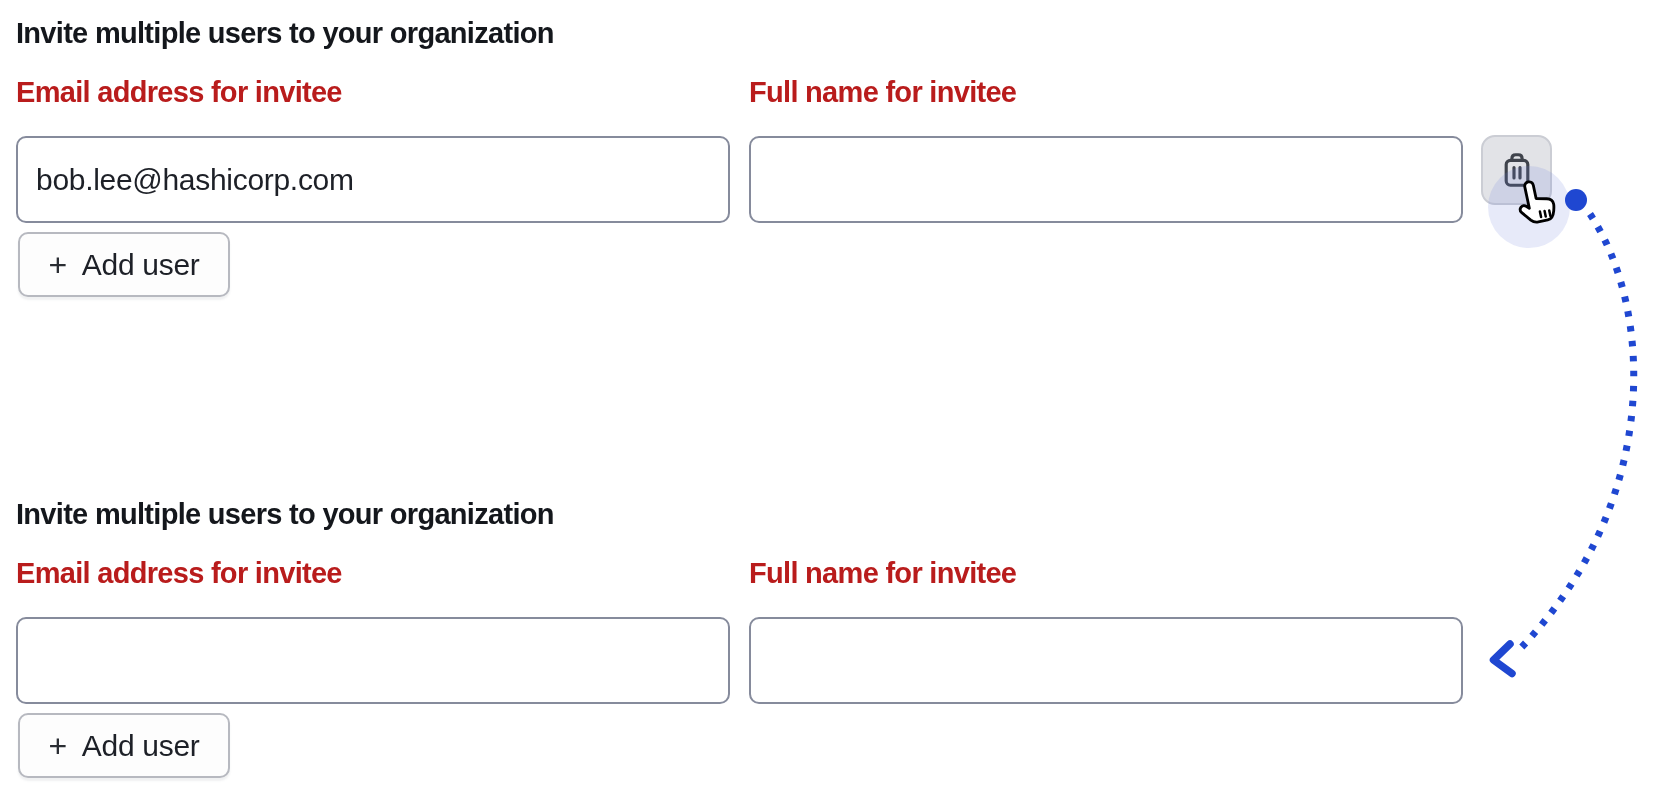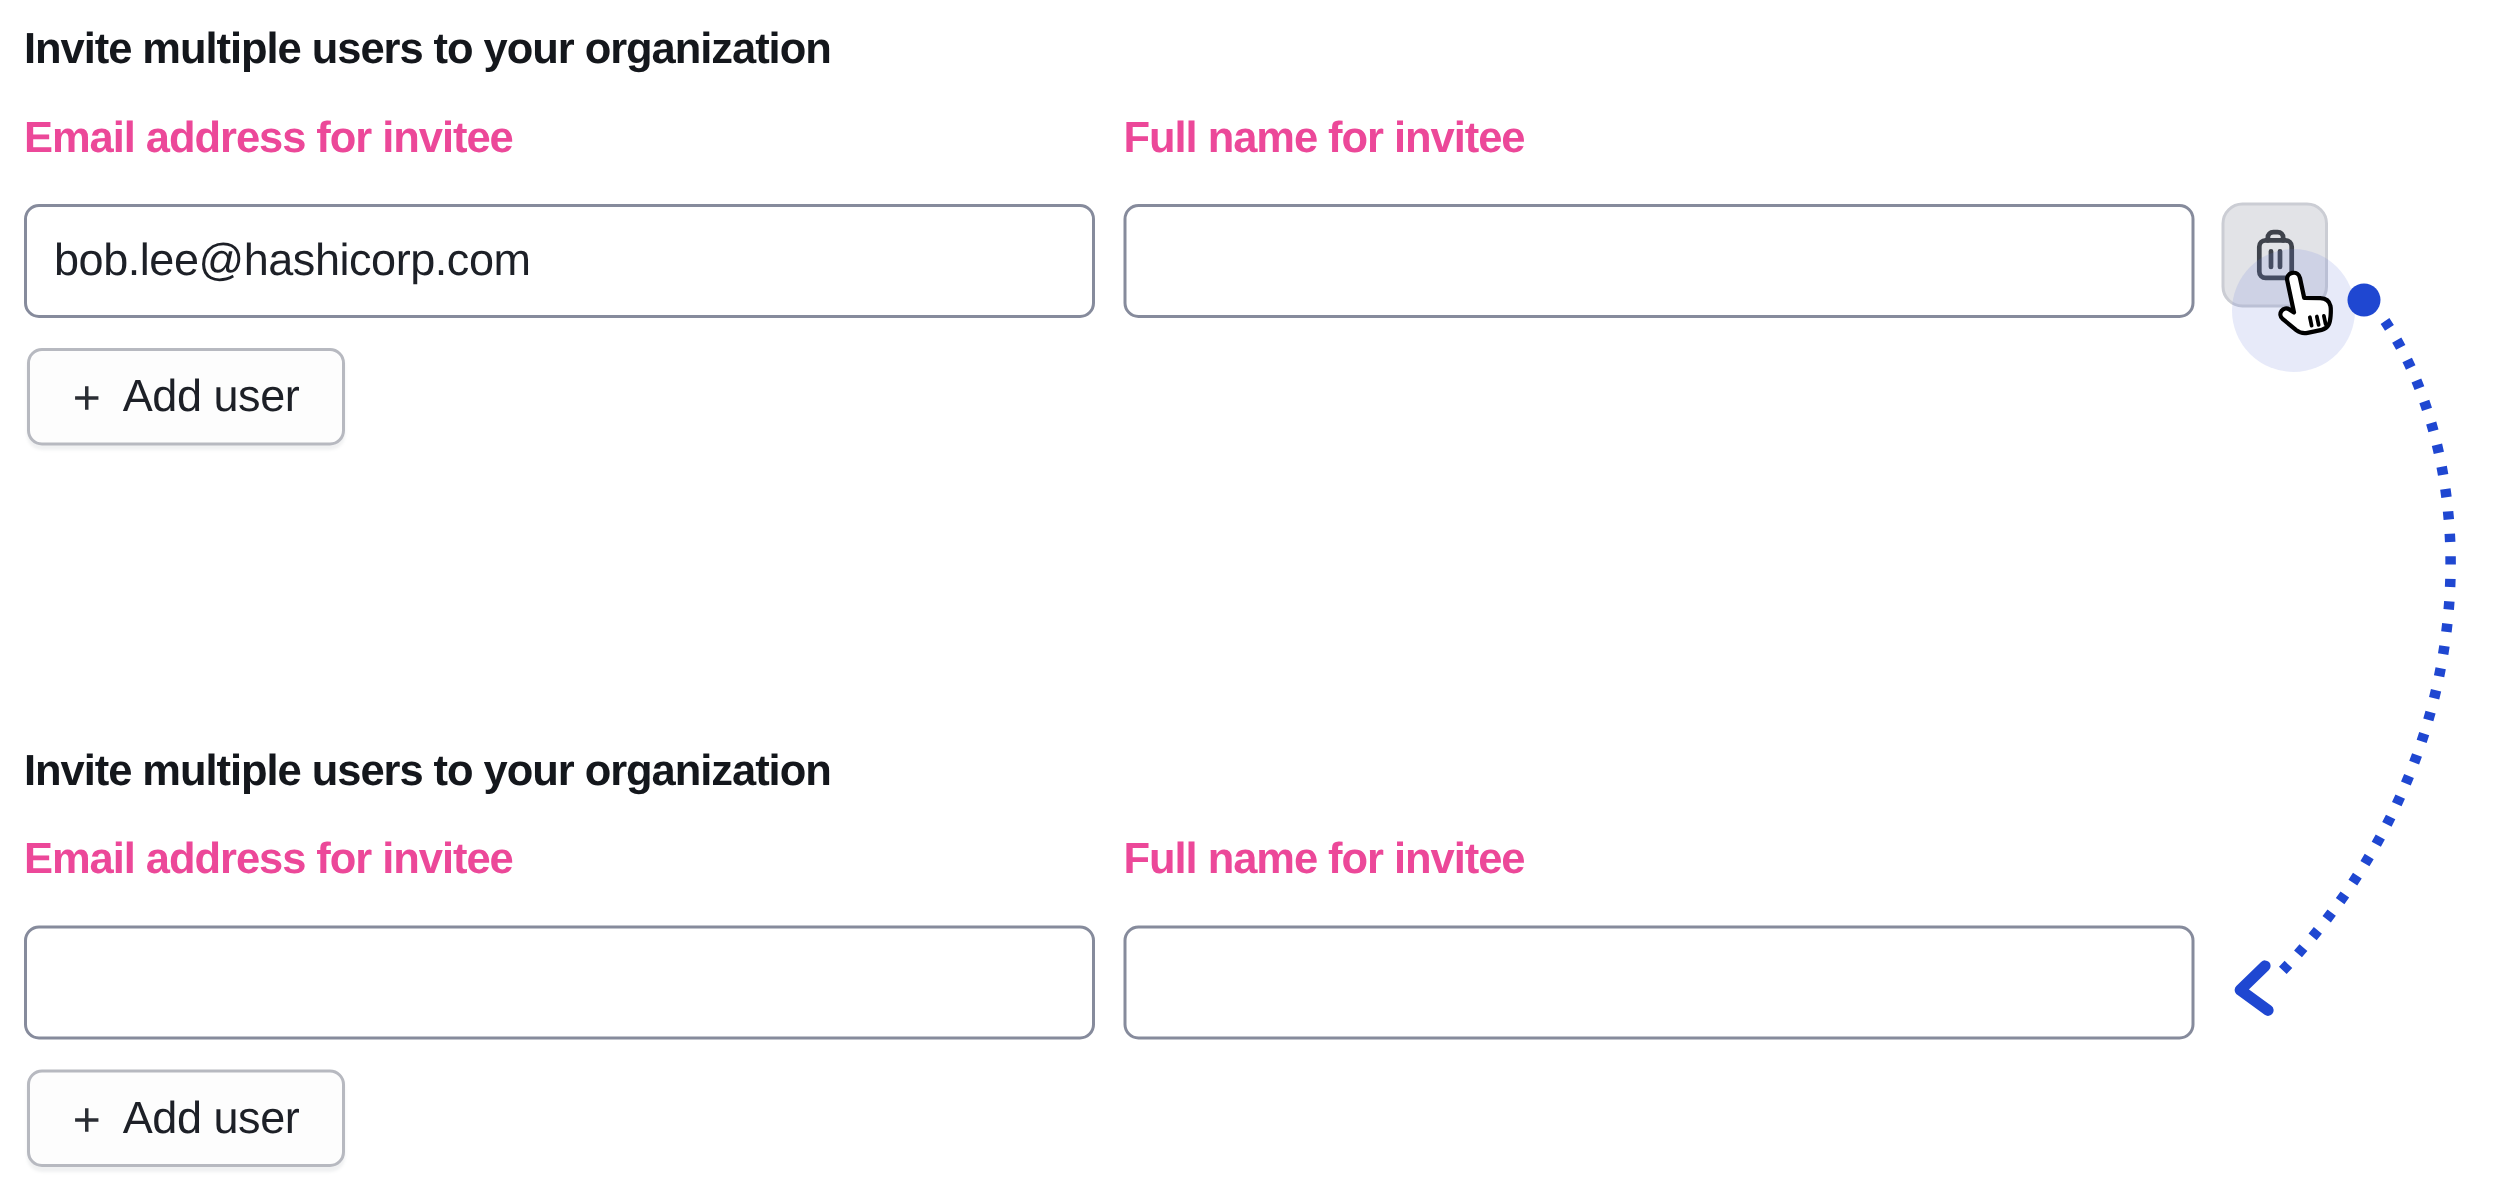--- a/index.html
+++ b/index.html
@@ -20,26 +20,26 @@
     line-height: 1.1;
     color: #14171c;
     white-space: nowrap;
     text-align: center;
   }
   .field-label {
     font-size: 29px;
     font-weight: 700;
     letter-spacing: -0.7px;
     line-height: 1.1;
-    color: #ec4899;
+    color: #b91c1c;
     white-space: nowrap;
   }
   .text-input {
     width: 714px;
-    height: 76px;
+    height: 87px;
     border: 2px solid #868b9c;
     border-radius: 10px;
     background: #ffffff;
     font-family: "Liberation Sans", sans-serif;
     font-size: 30px;
     letter-spacing: -0.3px;
     color: #1d2027;
     padding: 0 18px;
     outline: none;
   }

